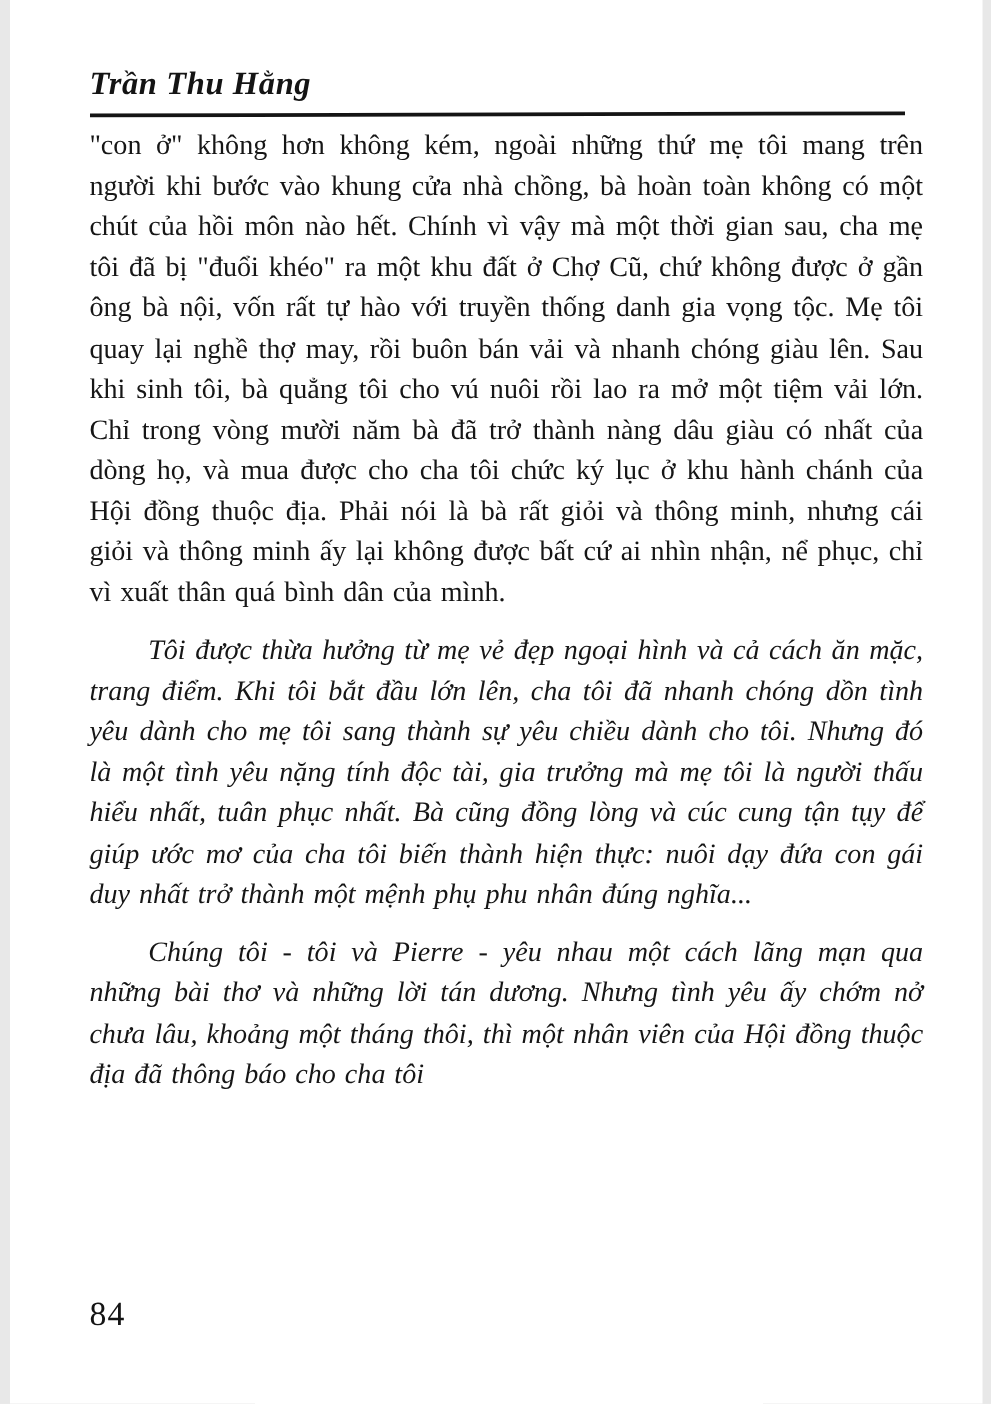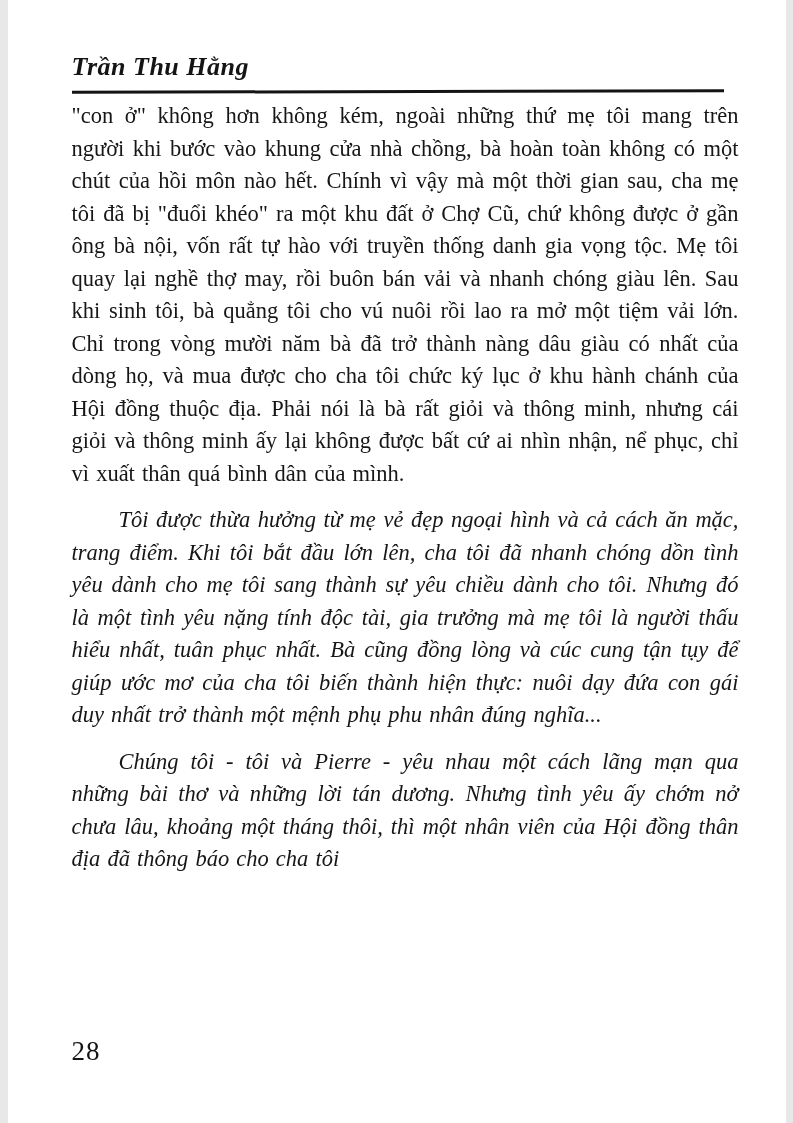--- a/index.html
+++ b/index.html
@@ -74,18 +74,18 @@
 <div class="page">
 
   <div class="running-header">
     <span class="author">Trần Thu Hằng</span>
     <div class="header-rule"></div>
   </div>
 
   <div class="body-text">
     <p>"con ở" không hơn không kém, ngoài những thứ mẹ tôi mang trên người khi bước vào khung cửa nhà chồng, bà hoàn toàn không có một chút của hồi môn nào hết. Chính vì vậy mà một thời gian sau, cha mẹ tôi đã bị "đuổi khéo" ra một khu đất ở Chợ Cũ, chứ không được ở gần ông bà nội, vốn rất tự hào với truyền thống danh gia vọng tộc. Mẹ tôi quay lại nghề thợ may, rồi buôn bán vải và nhanh chóng giàu lên. Sau khi sinh tôi, bà quẳng tôi cho vú nuôi rồi lao ra mở một tiệm vải lớn. Chỉ trong vòng mười năm bà đã trở thành nàng dâu giàu có nhất của dòng họ, và mua được cho cha tôi chức ký lục ở khu hành chánh của Hội đồng thuộc địa. Phải nói là bà rất giỏi và thông minh, nhưng cái giỏi và thông minh ấy lại không được bất cứ ai nhìn nhận, nể phục, chỉ vì xuất thân quá bình dân của mình.</p>
     <p class="indent">Tôi được thừa hưởng từ mẹ vẻ đẹp ngoại hình và cả cách ăn mặc, trang điểm. Khi tôi bắt đầu lớn lên, cha tôi đã nhanh chóng dồn tình yêu dành cho mẹ tôi sang thành sự yêu chiều dành cho tôi. Nhưng đó là một tình yêu nặng tính độc tài, gia trưởng mà mẹ tôi là người thấu hiểu nhất, tuân phục nhất. Bà cũng đồng lòng và cúc cung tận tụy để giúp ước mơ của cha tôi biến thành hiện thực: nuôi dạy đứa con gái duy nhất trở thành một mệnh phụ phu nhân đúng nghĩa...</p>
-    <p class="indent">Chúng tôi - tôi và Pierre - yêu nhau một cách lãng mạn qua những bài thơ và những lời tán dương. Nhưng tình yêu ấy chớm nở chưa lâu, khoảng một tháng thôi, thì một nhân viên của Hội đồng thân địa đã thông báo cho cha tôi</p>
+    <p class="indent">Chúng tôi - tôi và Pierre - yêu nhau một cách lãng mạn qua những bài thơ và những lời tán dương. Nhưng tình yêu ấy chớm nở chưa lâu, khoảng một tháng thôi, thì một nhân viên của Hội đồng thuộc địa đã thông báo cho cha tôi</p>
   </div>
 
-  <div class="page-number">28</div>
+  <div class="page-number">84</div>
 
 </div>
 
 </body></html>

